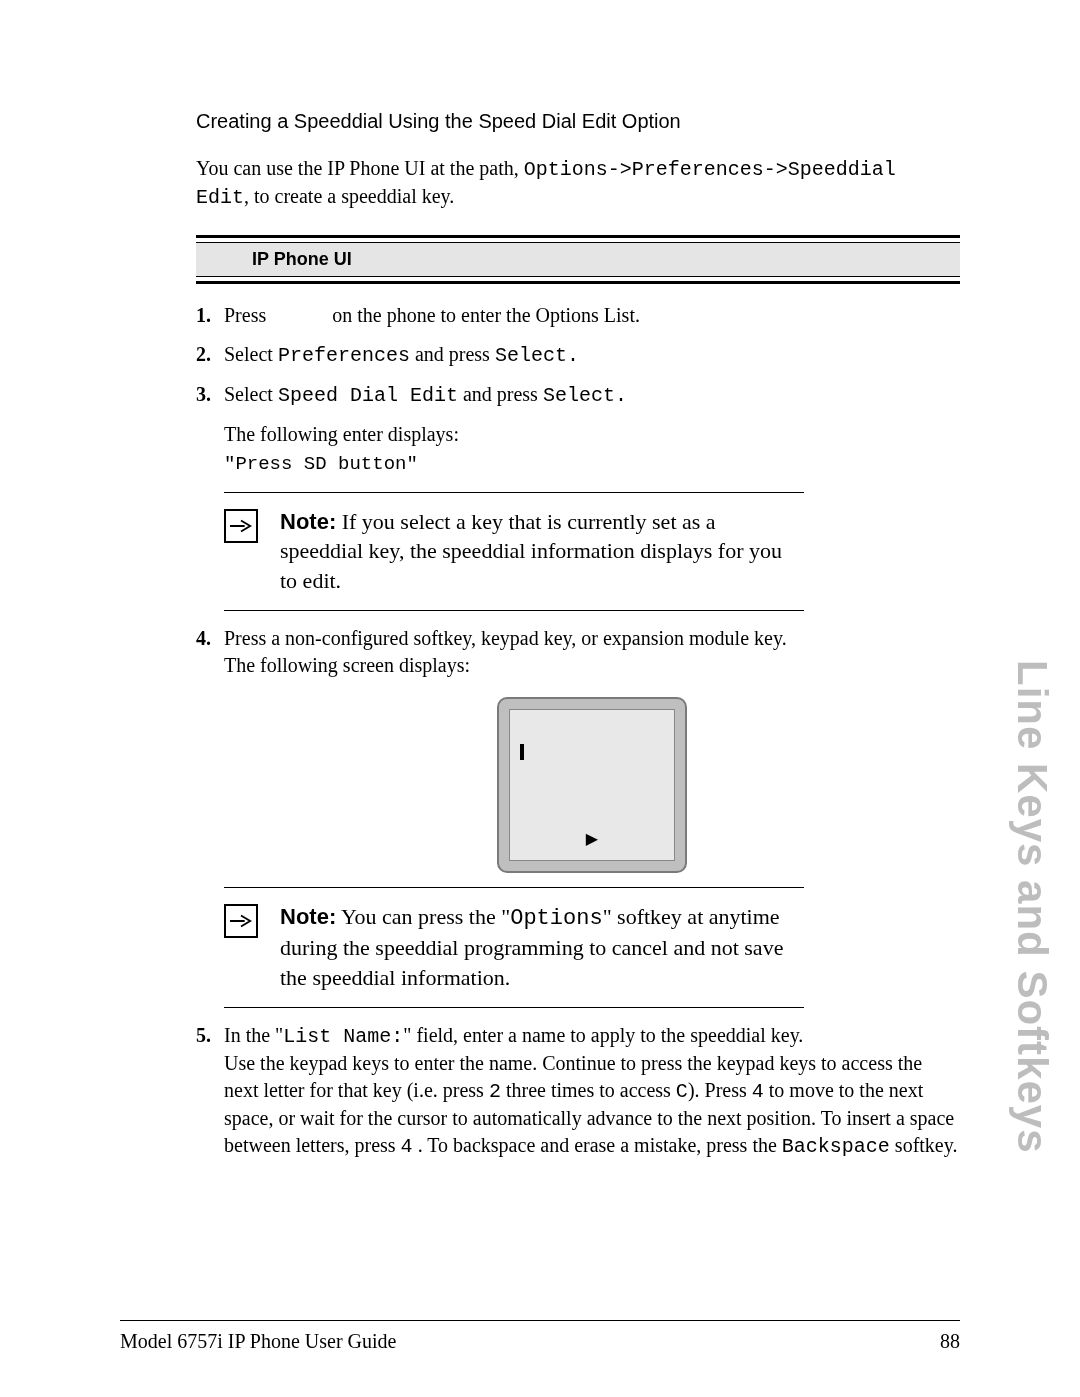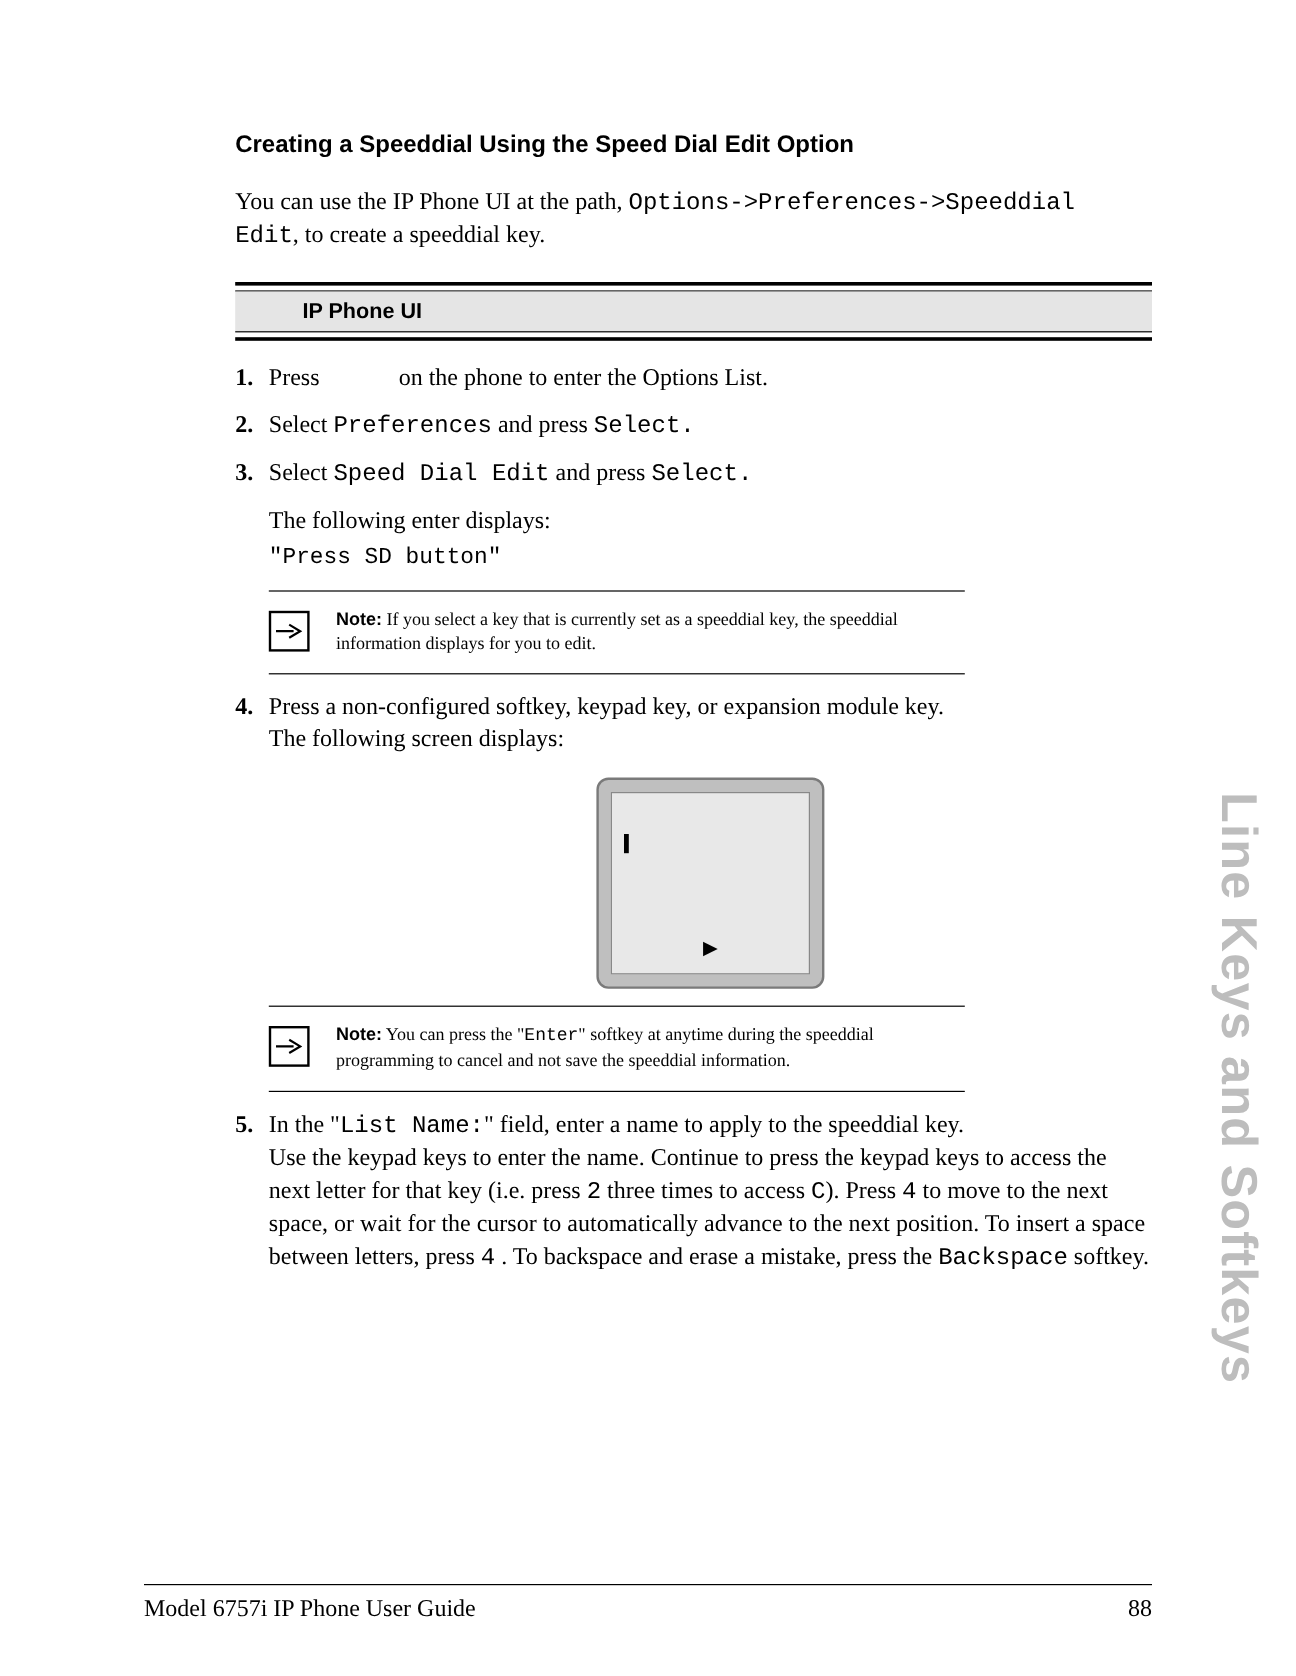--- a/index.html
+++ b/index.html
@@ -12,21 +12,21 @@
   .page {
     position: relative;
     width: 1080px;
     height: 1397px;
     box-sizing: border-box;
     padding: 110px 120px 60px 196px;
   }
   .sans { font-family: Liberation Mono, monospace; }
   h2.section-title {
     font-family: Arial, Helvetica, sans-serif;
-    font-weight: bold;
+    font-weight: normal;
     font-size: 20px;
     margin: 0 0 22px 0;
   }
   p.intro {
     font-size: 20px;
     margin: 0 0 24px 0;
     line-height: 1.35;
   }
   .ui-header-box { margin: 0 0 18px 0; border-radius: 14px; }
   .rule-thick-top {
@@ -85,21 +85,21 @@
   }
   .note-icon {
     width: 34px; height: 34px;
     border: 2px solid #000;
     box-sizing: border-box;
     display: flex; align-items: center; justify-content: center;
     flex-shrink: 0;
     margin-top: 2px;
   }
   .note-icon svg { width: 22px; height: 14px; }
-  .note-text { font-size: 15px; line-height: 1.35; max-width: 520px; }
+  .note-text { font-size: 22px; line-height: 1.35; max-width: 520px; }
   .note-label { font-family: Arial, Helvetica, sans-serif; font-weight: bold; }
   
   .phone-mock {
     width: 190px;
     margin: 18px auto 12px auto;
   }
   .phone-outer {
     border: 2px solid #7a7a7a;
     background: #bfbfbf;
     border-radius: 10px;
@@ -225,21 +225,21 @@
 
       <hr class="hr-thin">
 
       <div class="note-row">
         <div class="note-icon">
           <svg viewBox="0 0 24 14">
               <path d="M0 7 H16 M12 1 L22 7 L12 13" fill="none" stroke="#000" stroke-width="2"></path>
             </svg>
         </div>
         <div class="note-text">
-          <span class="note-label">Note:</span><span> You can press the "</span><span class="sans">Enter</span><span>" softkey at anytime during the speeddial programming to cancel and not save the speeddial information.</span>
+          <span class="note-label">Note:</span><span> You can press the "</span><span class="sans">Options</span><span>" softkey at anytime during the speeddial programming to cancel and not save the speeddial information.</span>
         </div>
       </div>
 
       <hr class="hr-thin">
     </li>
 
     <li>
       <span>In the "</span><span class="sans">List Name:</span><span>" field, enter a name to apply to the speeddial key.</span><br>
       <span>Use the keypad keys to enter the name. Continue to press the keypad keys to access the next letter for that key (i.e. press </span><span class="sans">2</span><span> three times to access </span><span class="sans">C</span><span>). Press </span><span class="sans">4</span><span> to move to the next space, or wait for the cursor to automatically advance to the next position. To insert a space between letters, press </span><span class="sans">4</span><span> . To backspace and erase a mistake, press the </span><span class="sans">Backspace</span><span> softkey.</span>
     </li>

